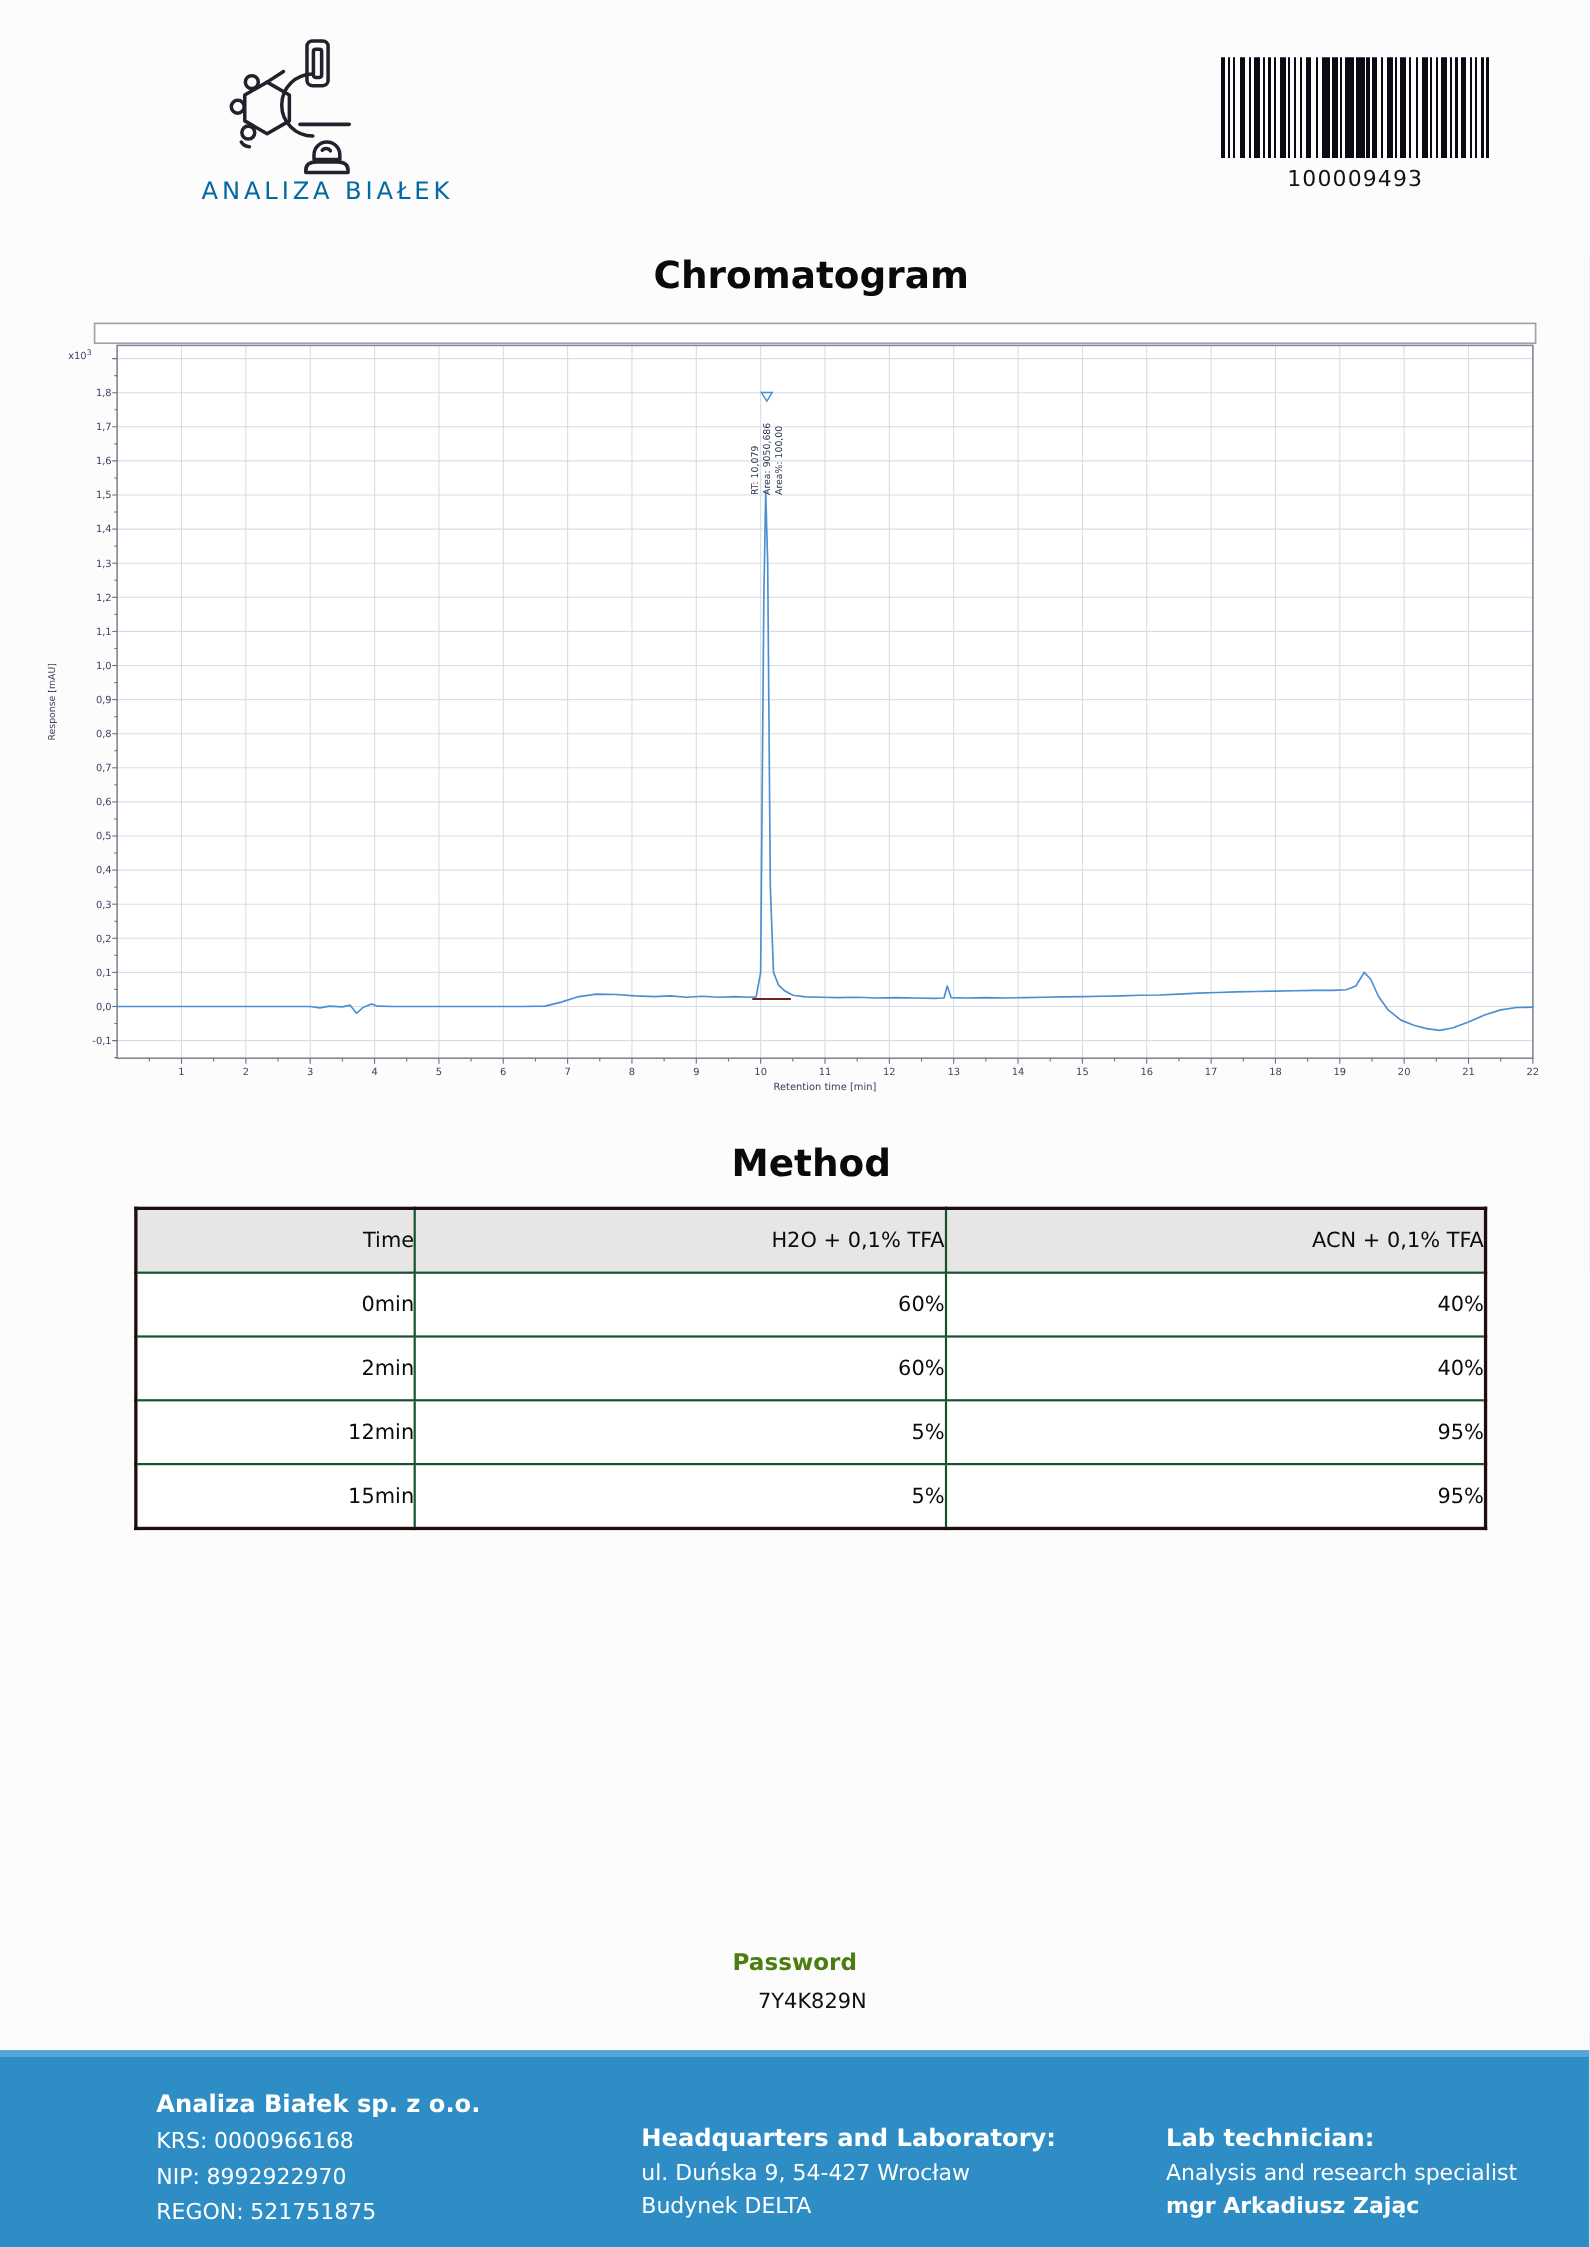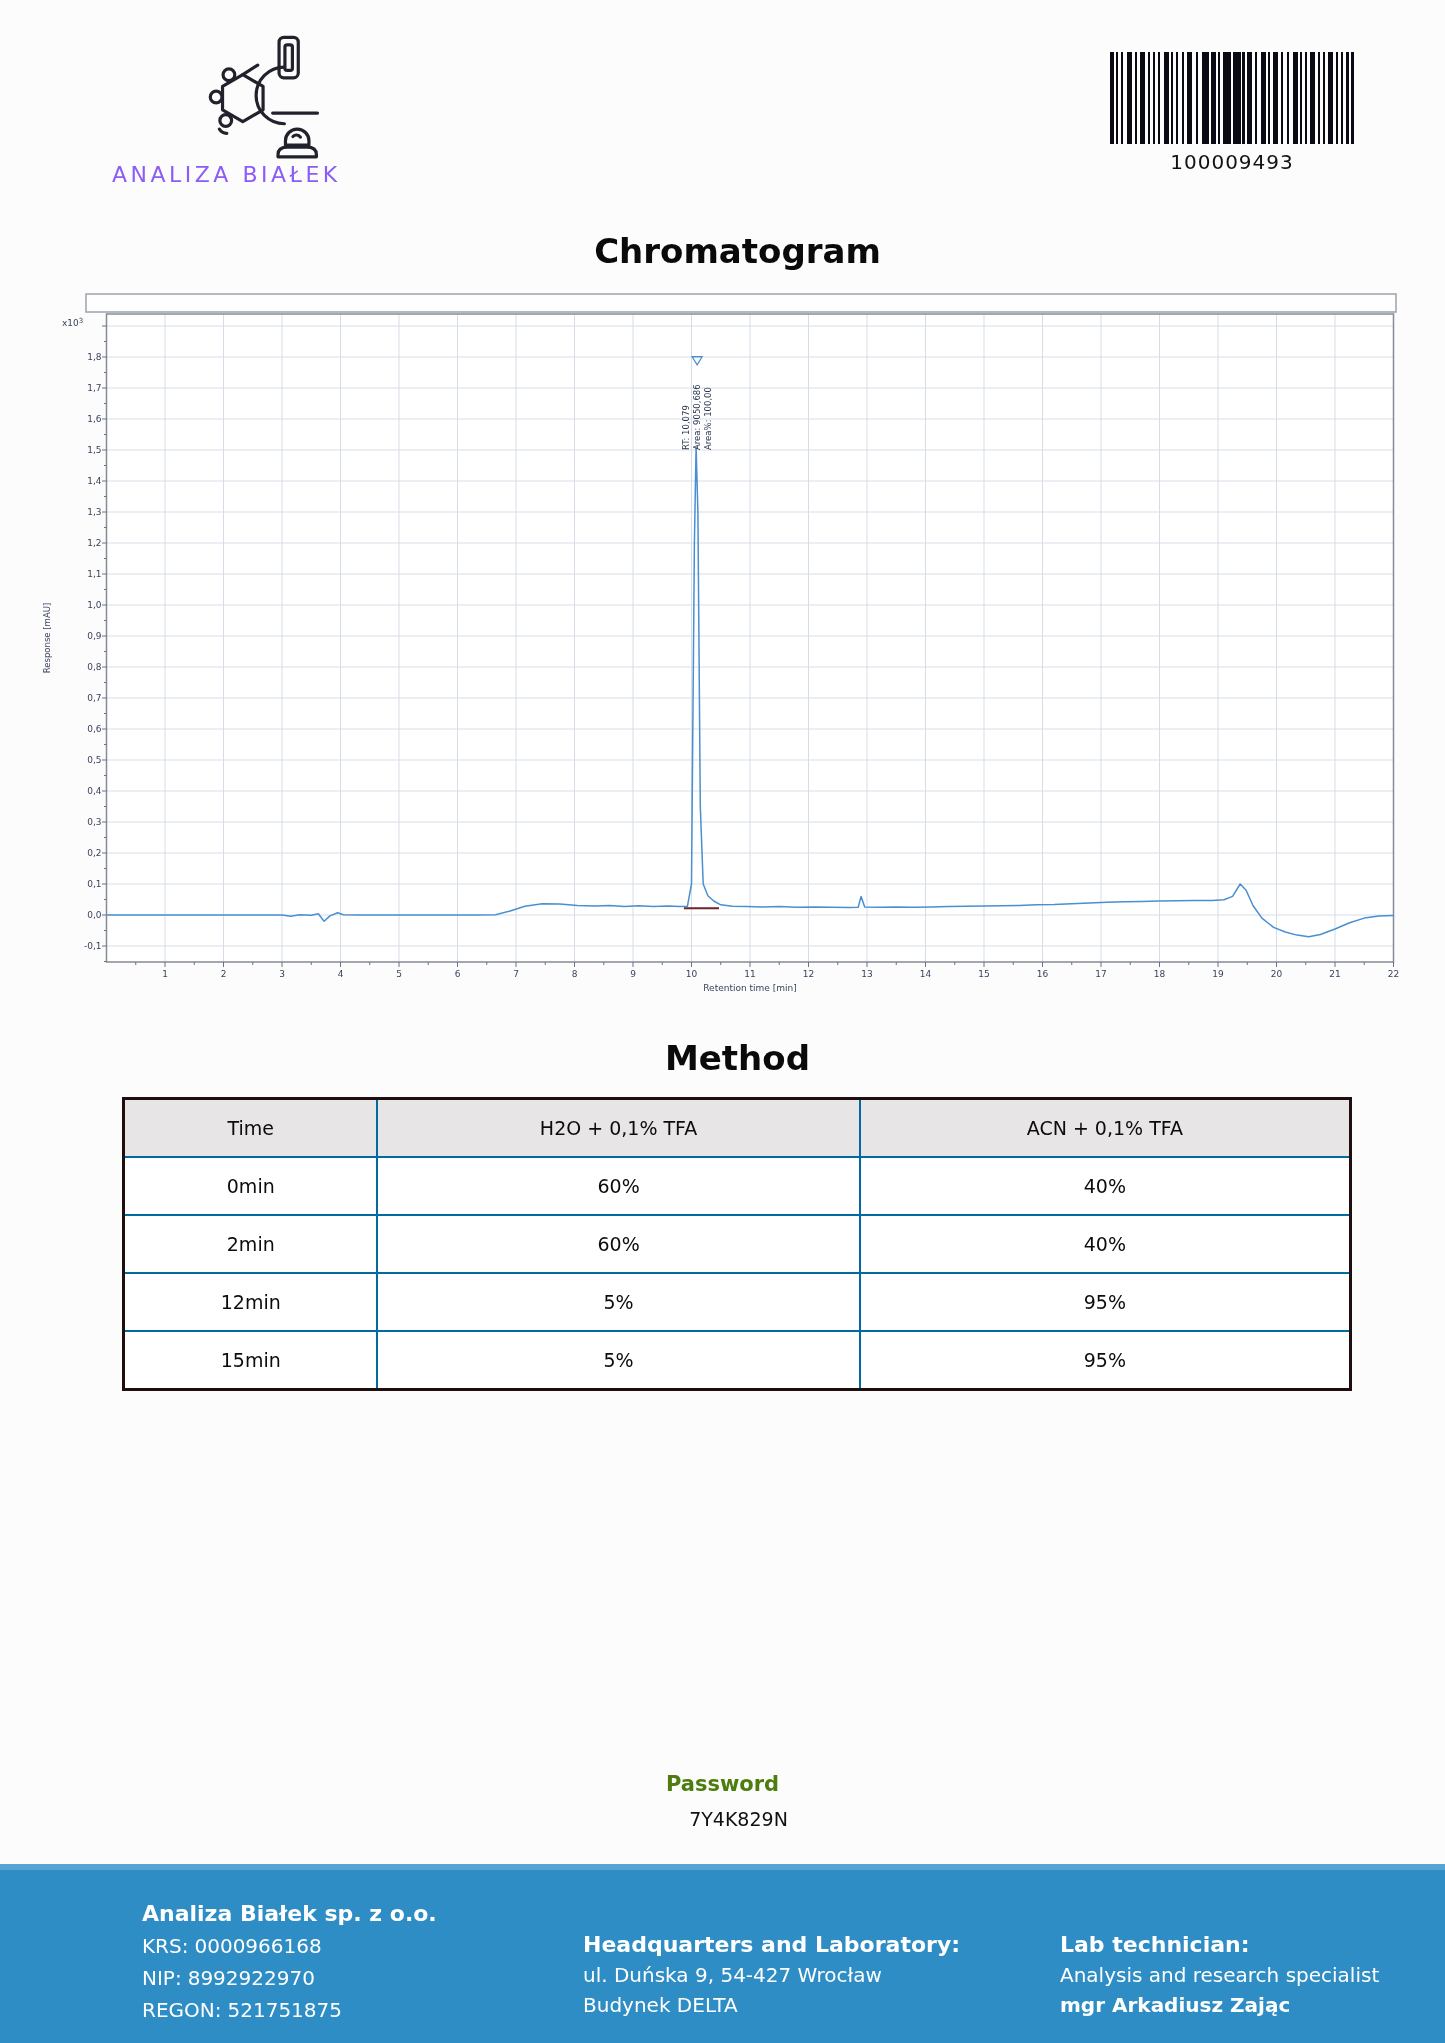--- a/index.html
+++ b/index.html
@@ -1,41 +1,41 @@
 <!DOCTYPE html>
 <html><head>
 <meta charset="utf-8">
 <style>
   html,body{margin:0;padding:0;background:#e9e9e9;}
   #page{position:relative;width:1445px;height:2043px;background:#fdfcfc;overflow:hidden;
         font-family:"DejaVu Sans","Liberation Sans",sans-serif;color:#111;}
 
   
   .logo-icon{position:absolute;left:198px;top:30px;width:128px;height:132px;}
-  .brand-name{position:absolute;left:112px;top:162px;width:300px;text-align:left;
-              font-size:22px;letter-spacing:3.5px;color:#8b5cf6;}
+  .brand-name{position:absolute;left:112px;top:162px;width:300px;text-align:right;
+              font-size:22px;letter-spacing:3.5px;color:#0369a1;}
   .barcode{position:absolute;left:1063px;top:52px;width:244px;margin-left:47px;}
   .barcode svg{display:block;width:244px;height:92px;}
   .barcode-num{text-align:center;font-size:20px;color:#121212;margin-top:6px;letter-spacing:1px;}
 
   
   .big-title{position:absolute;left:15px;width:1445px;text-align:center;
              font-weight:bold;font-size:34px;color:#0a0a0a;}
   #chromatogram-title{top:231px;}
   #method-title{top:1038px;}
 
   
   #chart-wrap{position:absolute;left:40px;top:290px;width:1365px;height:725px;}
   #chart-svg{display:block;width:1365px;height:725px;}
   #chart-svg text{font-family:"DejaVu Sans",sans-serif;}
 
   
   #method-table{position:absolute;left:122px;top:1097px;width:1230px;border-collapse:collapse;
                 font-size:19px;color:#0c0c0c;background:#fff;border:3px solid #200d0d;}
-  #method-table th,#method-table td{border:2px solid #0369a1;height:56px;text-align:center;
+  #method-table th,#method-table td{border:2px solid #14532d;height:56px;text-align:right;
                 font-weight:normal;padding:0;}
   #method-table th{background:#e7e5e5;}
 
   
   .password-label{position:absolute;left:0;top:1772px;width:1445px;text-align:center;
                   font-weight:bold;font-size:21px;color:#4d7c0f;}
   .password-value{position:absolute;left:16px;top:1808px;width:1445px;text-align:center;
                   font-size:19px;color:#101010;}
 
   

